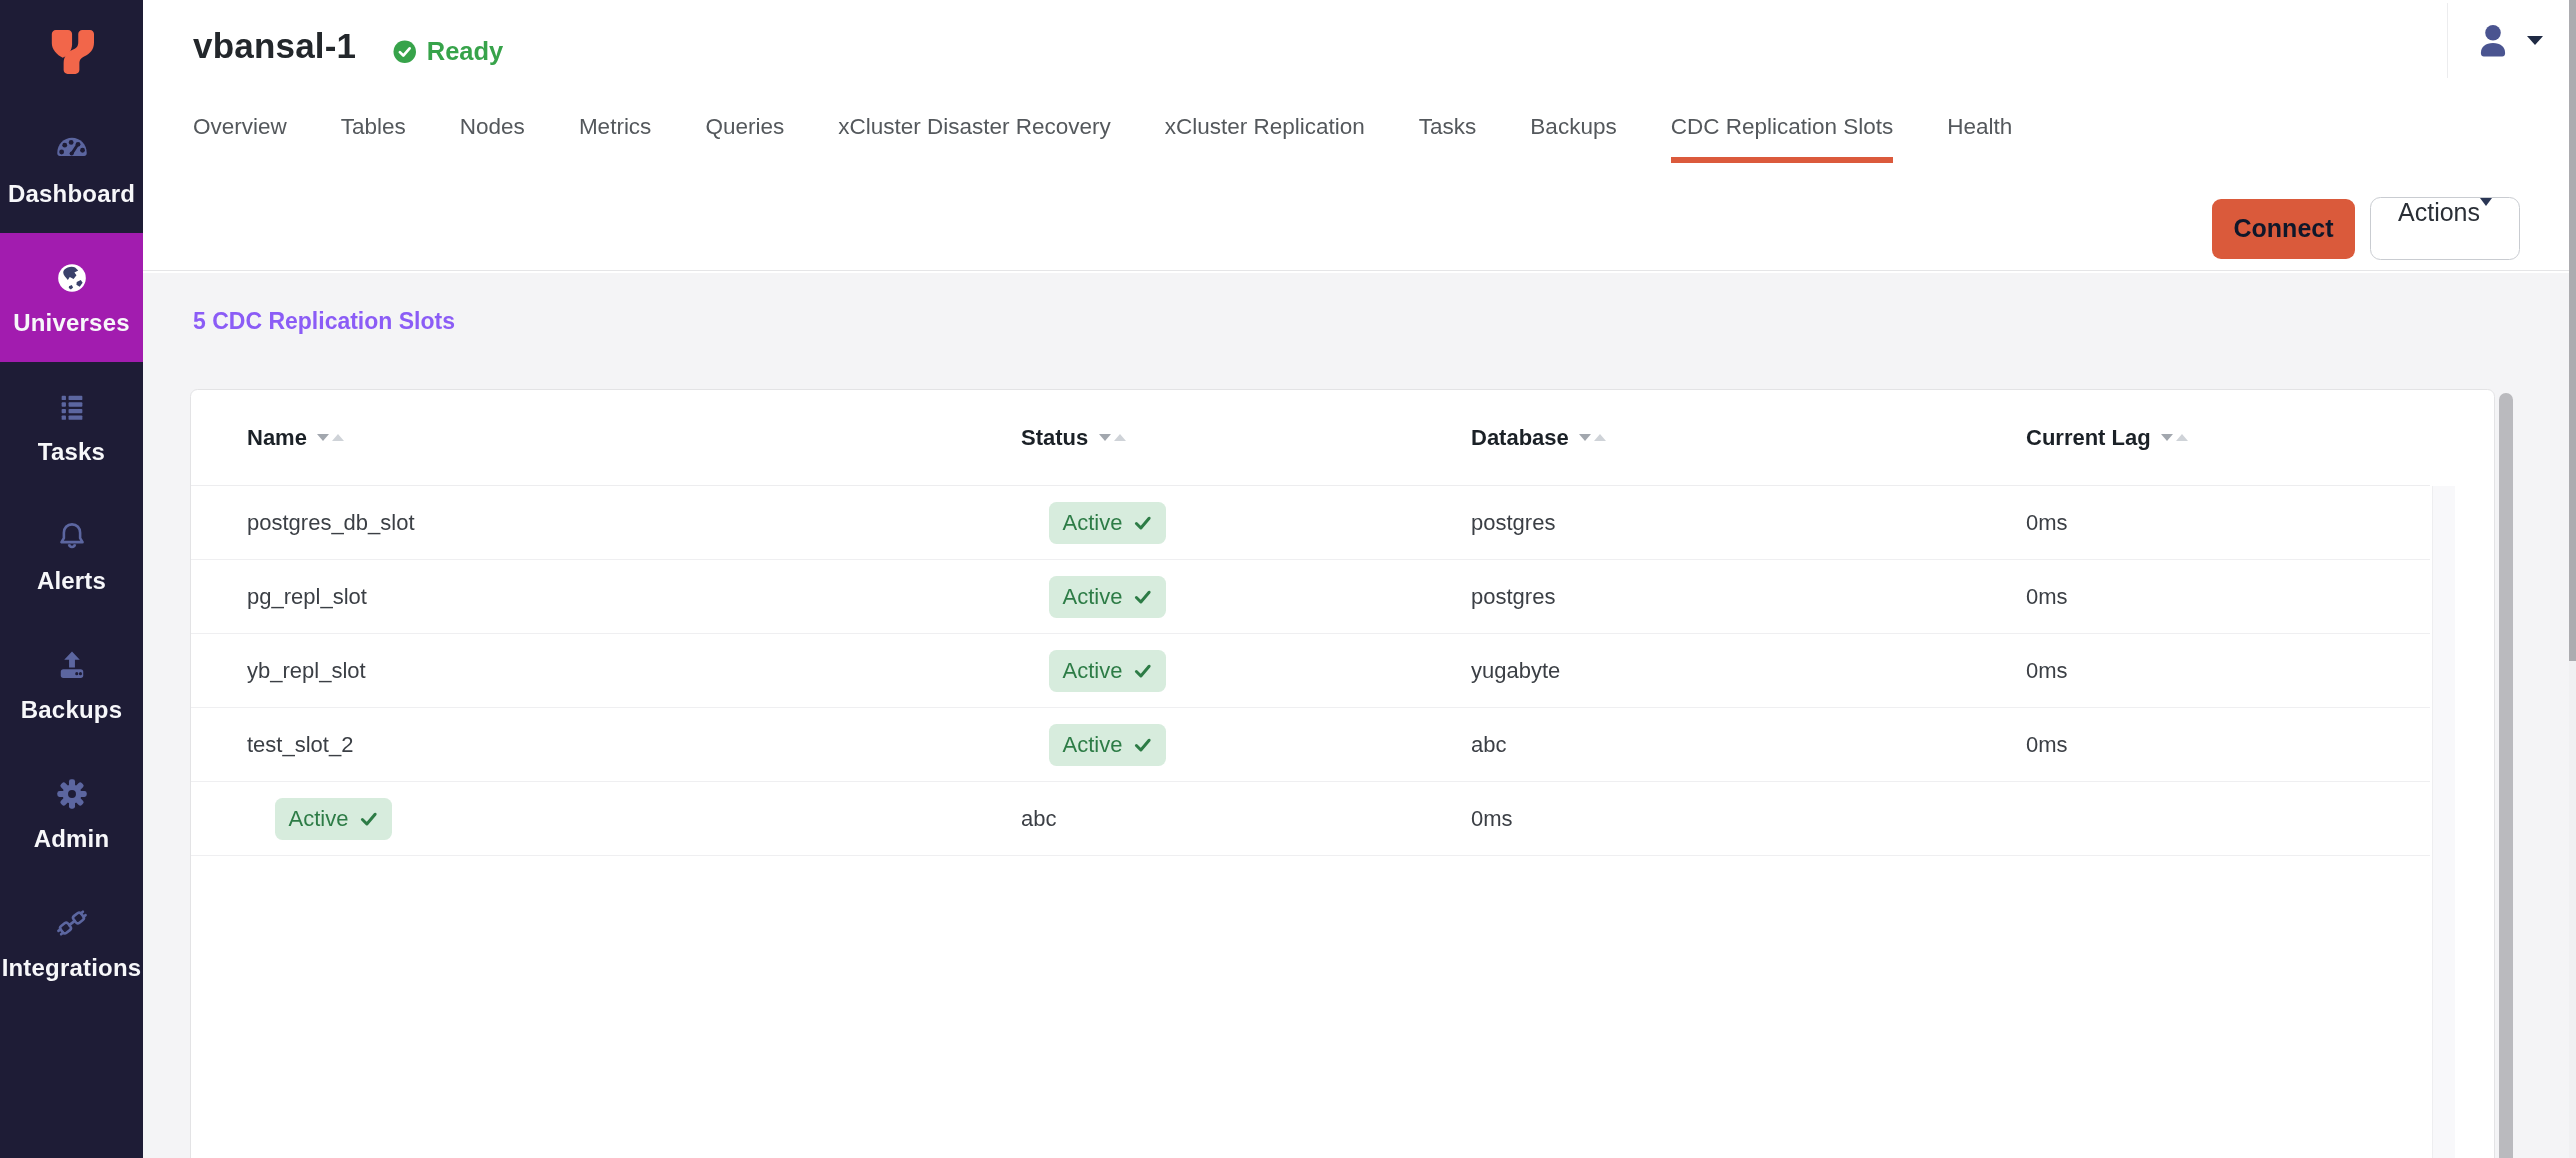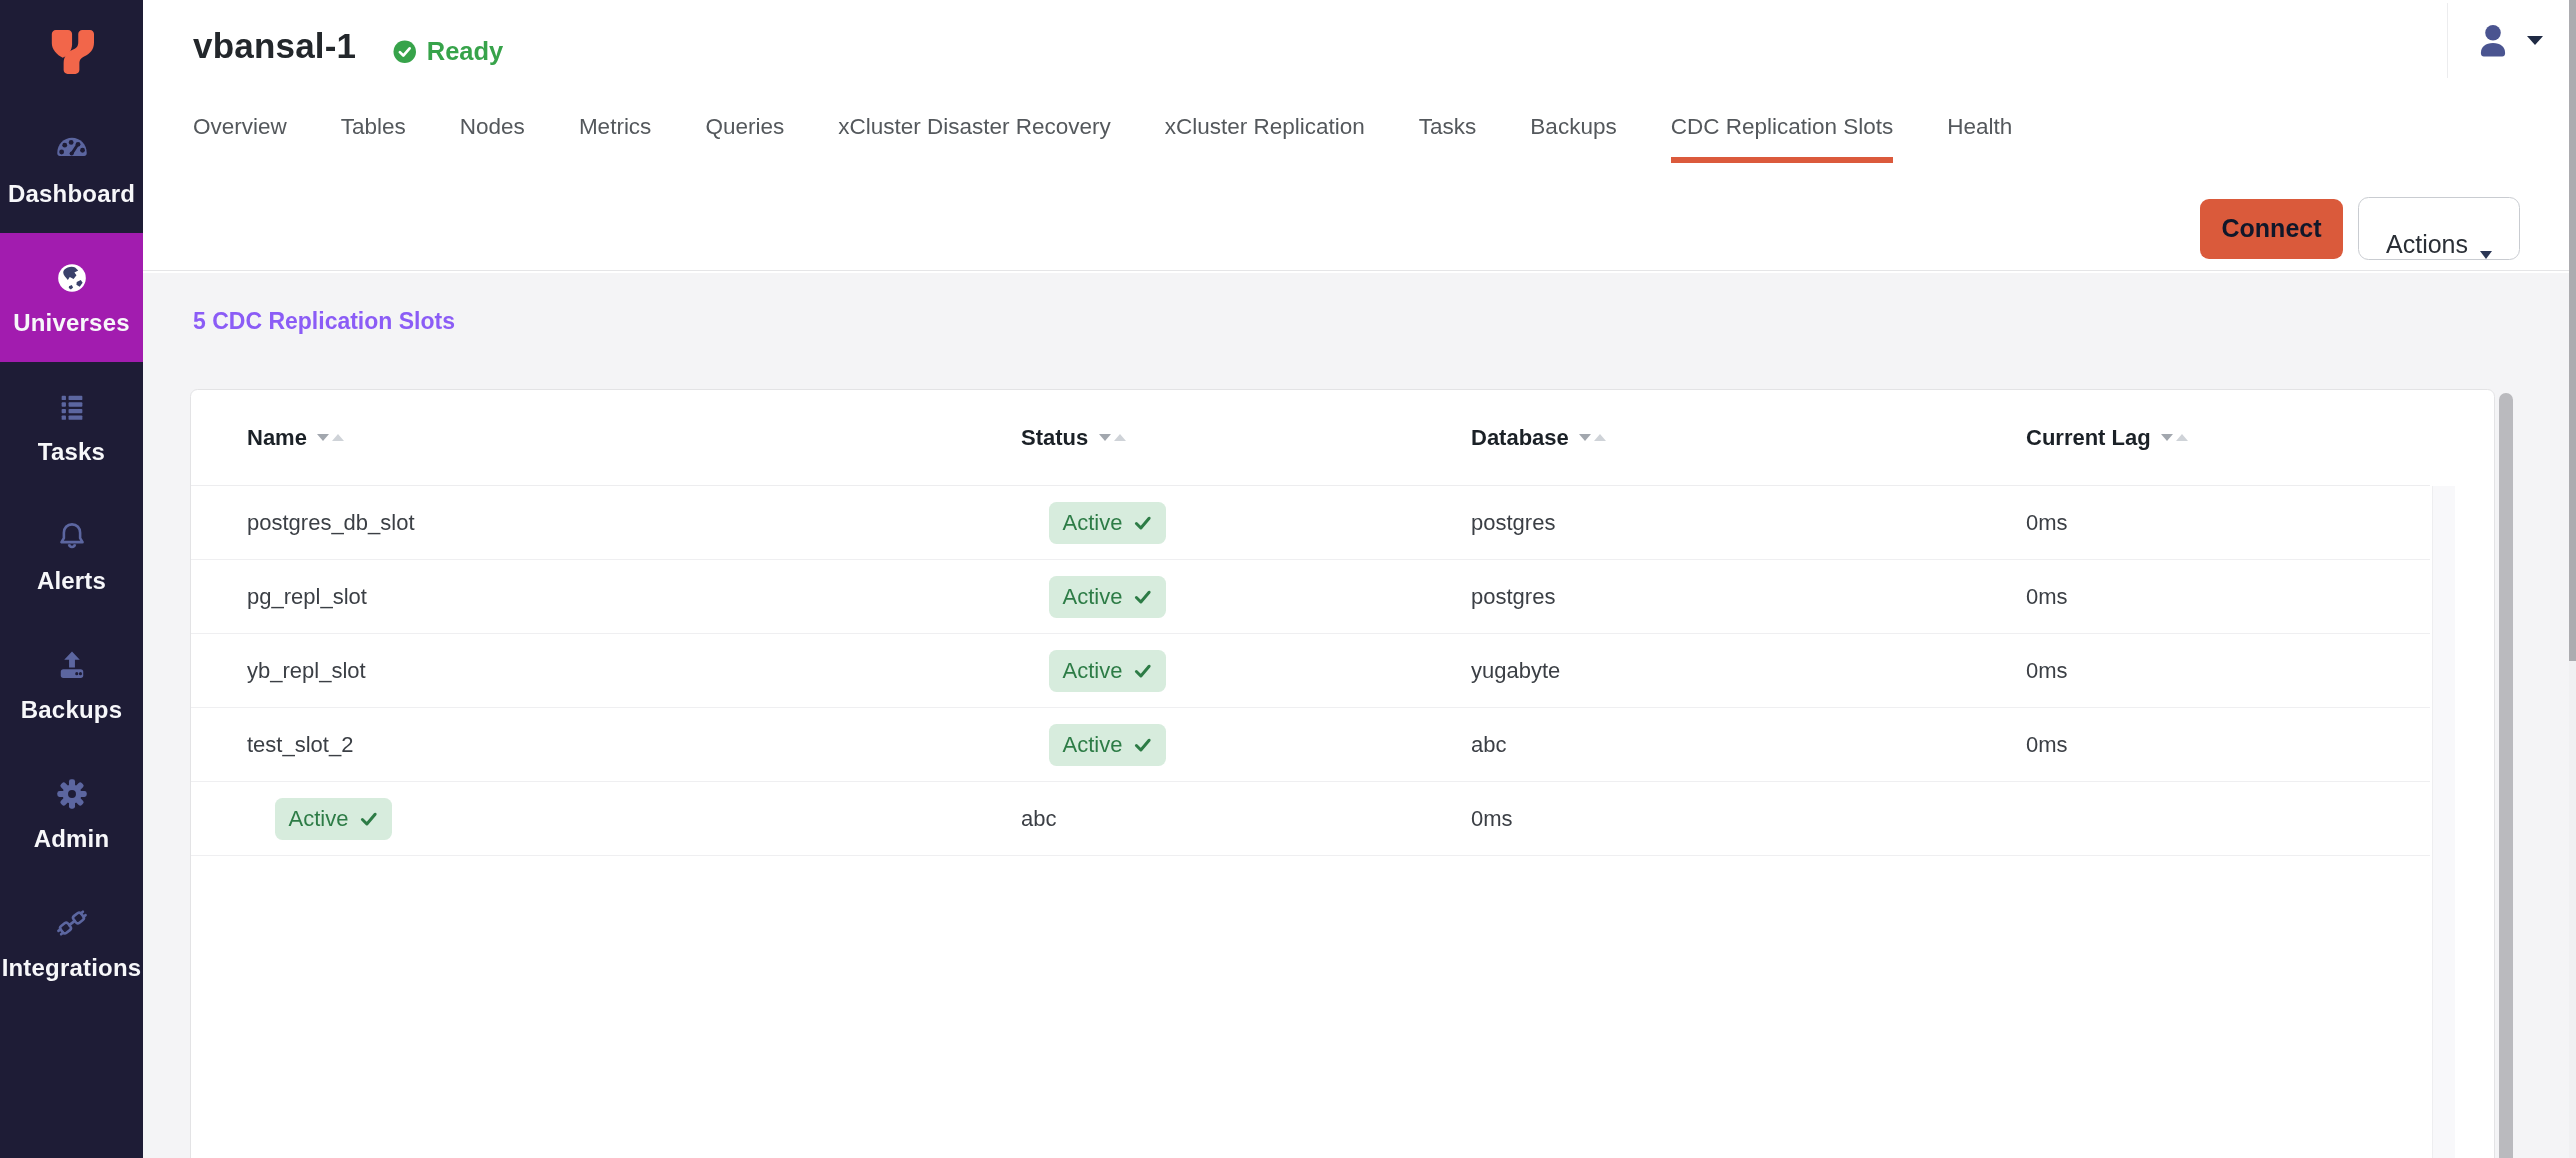--- a/index.html
+++ b/index.html
@@ -26,21 +26,21 @@
 
   .user-menu { position:absolute; left:2304px; top:3px; width:120px; height:75px; border-left:0.8px solid #ECECEE; display:flex; align-items:center; justify-content:center; gap:13.5px; cursor:pointer; }
   .caret { width:0; height:0; border-left:8.3px solid transparent; border-right:8.3px solid transparent; border-top:9.8px solid #1F2A44; }
 
   .tabs { position:absolute; left:50px; top:113px; display:flex; gap:54px; }
   .tab { font-size:22.5px; color:#54585C; line-height:27px; padding-bottom:16.5px; cursor:pointer; white-space:nowrap; }
   .tab.active { border-bottom:6.8px solid #DB5A3C; }
 
   .header-buttons { position:absolute; top:197px; right:56px; display:flex; align-items:center; gap:15px; }
   .btn-connect { width:143px; height:60px; background:#DA5A3B; border:none; border-radius:9px; color:#0f172a; font-size:25px; font-weight:600; font-family:inherit; cursor:pointer; }
-  .btn-actions { height:63px; padding:0 27px; background:#fff; border:1.5px solid #C9CCD1; border-radius:10.5px; color:#2A2F36; font-size:25px; font-family:inherit; display:flex; align-items:flex-end; gap:12px; cursor:pointer; }
+  .btn-actions { height:63px; padding:0 27px; background:#fff; border:1.5px solid #C9CCD1; border-radius:10.5px; color:#2A2F36; font-size:25px; font-family:inherit; display:flex; align-items:flex-start; cursor:pointer; }
   .btn-actions .caret { border-left-width:6.8px; border-right-width:6.8px; border-top-width:8.3px; border-top-color:#2A3655; }
 
   
   .content { position:absolute; left:0; top:273px; width:2433px; bottom:0; background:#F4F4F6; }
   .content-heading { margin:35px 0 0 50px; font-size:23px; font-weight:700; color:#8b5cf6; }
 
   .card { position:absolute; left:47px; top:116px; width:2305px; height:796px; background:#fff; border:0.8px solid #E3E3E5; border-radius:7.5px; overflow:hidden; }
   .grid-row { display:grid; grid-template-columns:774px 450px 555px 1fr; align-items:center; padding-left:56px; margin-right:64px; }
   .t-head { height:96px; border-bottom:1.5px solid #EDEDEF; }
   .th { display:flex; align-items:center; gap:10.5px; font-size:22px; font-weight:700; color:#1B2127; }

